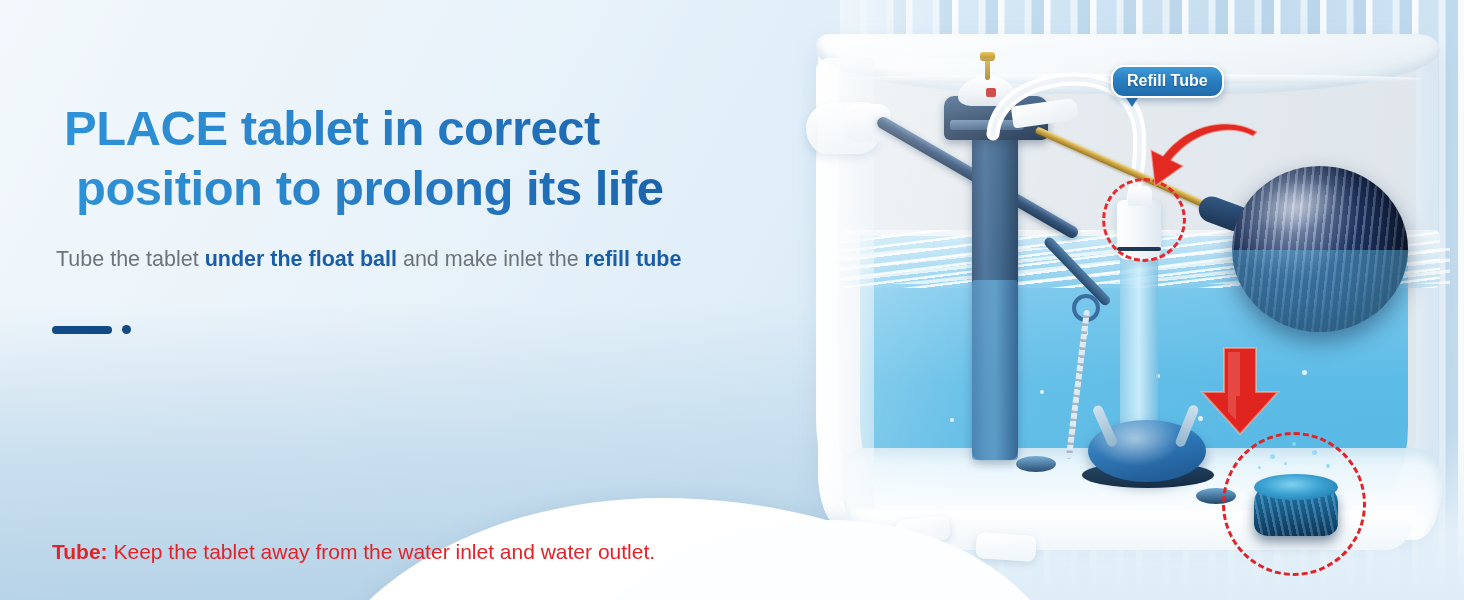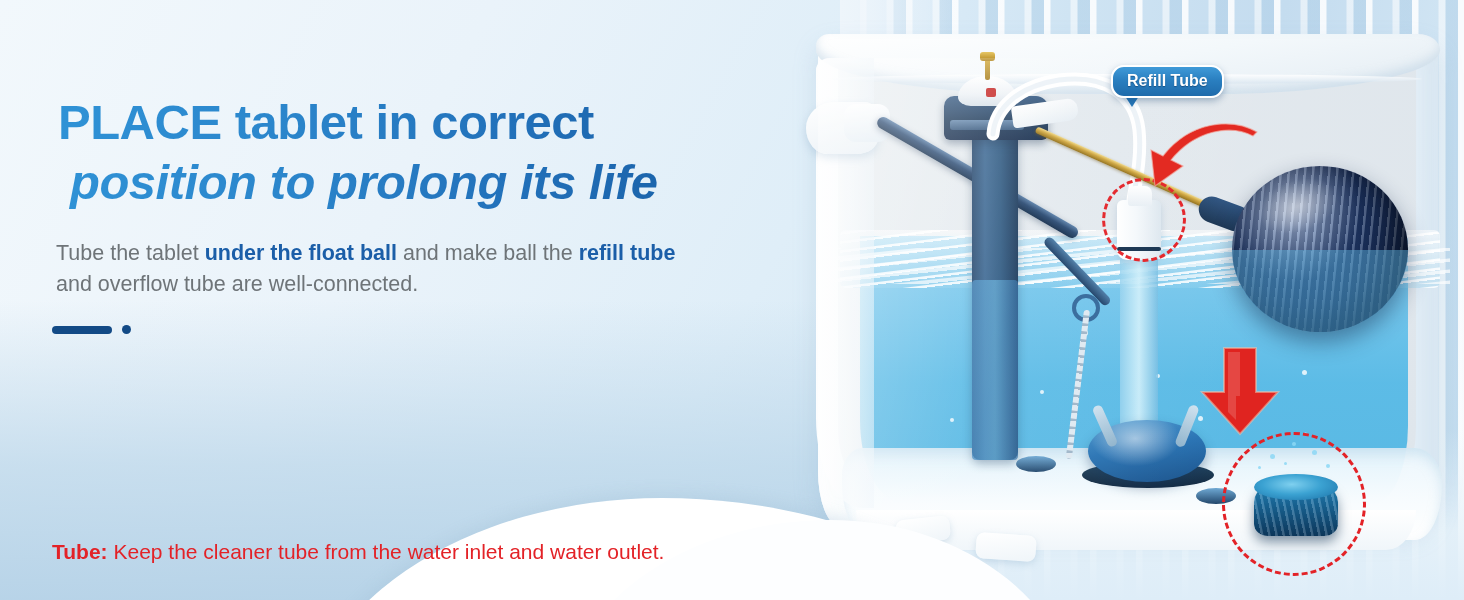--- a/index.html
+++ b/index.html
@@ -45,28 +45,28 @@
     box-shadow:0 -5px 14px rgba(150,180,205,.22);
   }
   .bowl-lid2{
     position:absolute;left:560px;top:520px;width:520px;height:200px;
     background:#fdfeff;border-radius:52% 48% 0 0/100% 100% 0 0;
   }
 
   
   .copy{position:absolute;left:52px;top:86px;width:790px;}
   h1.headline{
-    margin:6px;font-size:49px;line-height:60px;font-weight:bold;
+    margin:12px;font-size:49px;line-height:60px;font-weight:bold;
     letter-spacing:-.5px;
     background:linear-gradient(90deg,#2f92d6 0%,#2b86cc 28%,#2271ba 58%,#185fa6 86%,#15579c 100%);
     -webkit-background-clip:text;background-clip:text;
     color:transparent;-webkit-text-fill-color:transparent;
     white-space:pre-line;
   }
-  h1.headline .l2{padding-left:12px;display:inline-block;font-style:italic;}
+  h1.headline .l2{padding-left:12px;display:inline-block;}
   p.sub{
     margin:26px 0 0 4px;font-size:21.5px;line-height:31px;color:#6e7478;
     font-weight:400;max-width:760px;
   }
   p.sub b{color:#1b5ea8;font-weight:bold;margin-top:36px;}
   .rule{position:absolute;left:52px;top:325px;display:flex;align-items:center;gap:10px;}
   .rule .dash{width:60px;height:8px;border-radius:5px;background:#124a86;}
   .rule .dot{width:9px;height:9px;border-radius:50%;background:#124a86;}
 
   .note{
@@ -478,25 +478,25 @@
     <polygon points="34,8 66,8 66,52 88,52 50,94 12,52 34,52" fill="none" stroke="#f6c0a8" stroke-width="2" opacity=".55"></polygon>
   </svg>
 
   <div class="badge">
     <div class="badge-tail"></div>
     <div class="badge-box">Refill Tube</div>
   </div>
 
   <div class="copy">
     <h1 class="headline"><span>PLACE tablet in correct</span><br><span class="l2">position to prolong its life</span></h1>
-    <p class="sub"><span>Tube the tablet </span><b>under the float ball</b><span> and make ball the </span><b>refill tube</b><br><span>and overflow tube are well-connected.</span></p>
+    <p class="sub"><span>Tube the tablet </span><b>under the float ball</b><span> and make inlet the </span><b>refill tube</b><br></p>
   </div>
 
   <div class="rule">
     <span class="dash"></span>
     <span class="dot"></span>
   </div>
 
   <div class="note">
-    <b>Tube:</b><span> Keep the cleaner tube from the water inlet and water outlet.</span>
+    <b>Tube:</b><span> Keep the tablet away from the water inlet and water outlet.</span>
   </div>
 
 </div>
 
 </body></html>

